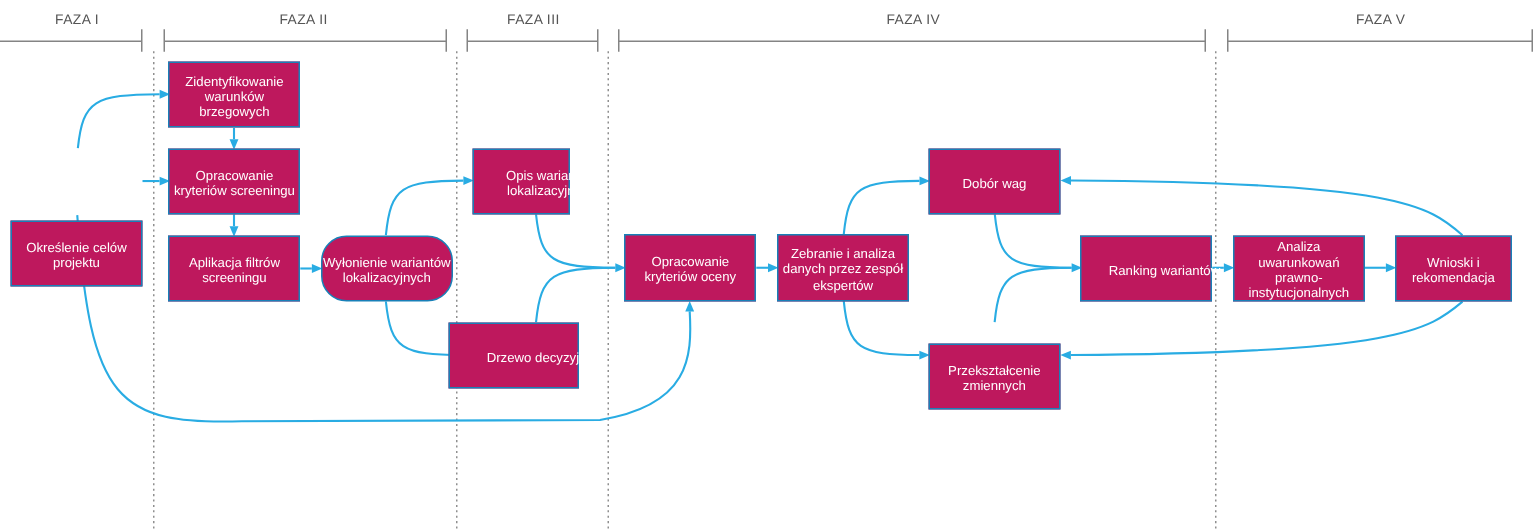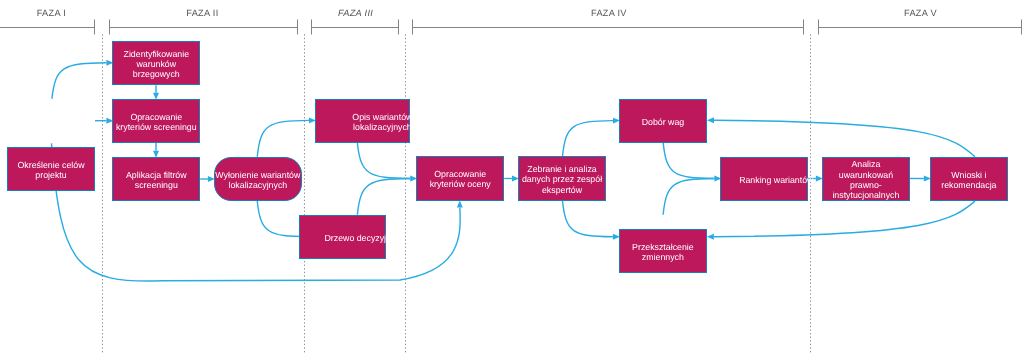--- a/index.html
+++ b/index.html
@@ -77,21 +77,21 @@
         <polygon points="930.9,178.5 923.9,175.55 923.9,181.45" fill="#29ace3"></polygon>
         <path d="M975 156.8C952.63 137.14,932.79 121.61,714 120.3" fill="none" stroke="#29ace3" stroke-width="1.4" stroke-linecap="butt"></path>
         <polygon points="707,120.3 714,117.35 714,123.25" fill="#29ace3"></polygon>
         <path d="M975 201.10000000000002C952.63 219.86,932.79 235.39,713.9 236.7" fill="none" stroke="#29ace3" stroke-width="1.4" stroke-linecap="butt"></path>
         <polygon points="706.9,236.7 713.9,233.75 713.9,239.64999999999998" fill="#29ace3"></polygon>
       </g>
     </svg>
   <div id="labels">
       <div class="phase-label" style="left: -8.6px; top: 7.9px; width: 120px;">FAZA I</div>
       <div class="phase-label" style="left: 142.4px; top: 7.9px; width: 120px;">FAZA II</div>
-      <div class="phase-label" style="left: 295.6px; top: 7.9px; width: 120px; font-style: italic;">FAZA III</div>
+      <div class="phase-label" style="left: 295.6px; top: 7.9px; width: 120px;">FAZA III</div>
       <div class="phase-label" style="left: 548.9px; top: 7.9px; width: 120px;">FAZA IV</div>
       <div class="phase-label" style="left: 860.5px; top: 7.9px; width: 120px;">FAZA V</div>
     </div>
   <div id="nodes">
       <div class="node" style="left: 7px; top: 98.8px; width: 88px; height: 44.1px; margin-top: 48px;">
         <span>
           <i>Określenie celów</i>
           <i>projektu</i>
         </span>
       </div>
@@ -113,21 +113,21 @@
           <i>Aplikacja filtrów</i>
           <i>screeningu</i>
         </span>
       </div>
       <div class="node" style="left: 213.9px; top: 156.8px; width: 87.9px; height: 44.2px; border-radius: 17px;">
         <span>
           <i>Wyłonienie wariantów</i>
           <i>lokalizacyjnych</i>
         </span>
       </div>
-      <div class="node" style="left: 314.9px; top: 98.8px; width: 95px; height: 44.1px; padding-left: 40px;">
+      <div class="node" style="left: 314.9px; top: 98.8px; width: 65px; height: 44.1px; padding-left: 40px;">
         <span>
           <i>Opis wariantów</i>
           <i>lokalizacyjnych</i>
         </span>
       </div>
       <div class="node" style="left: 299px; top: 214.8px; width: 87.3px; height: 44.2px; padding-left: 35px;">
         <span>
           <i>Drzewo decyzyjne</i>
         </span>
       </div>

